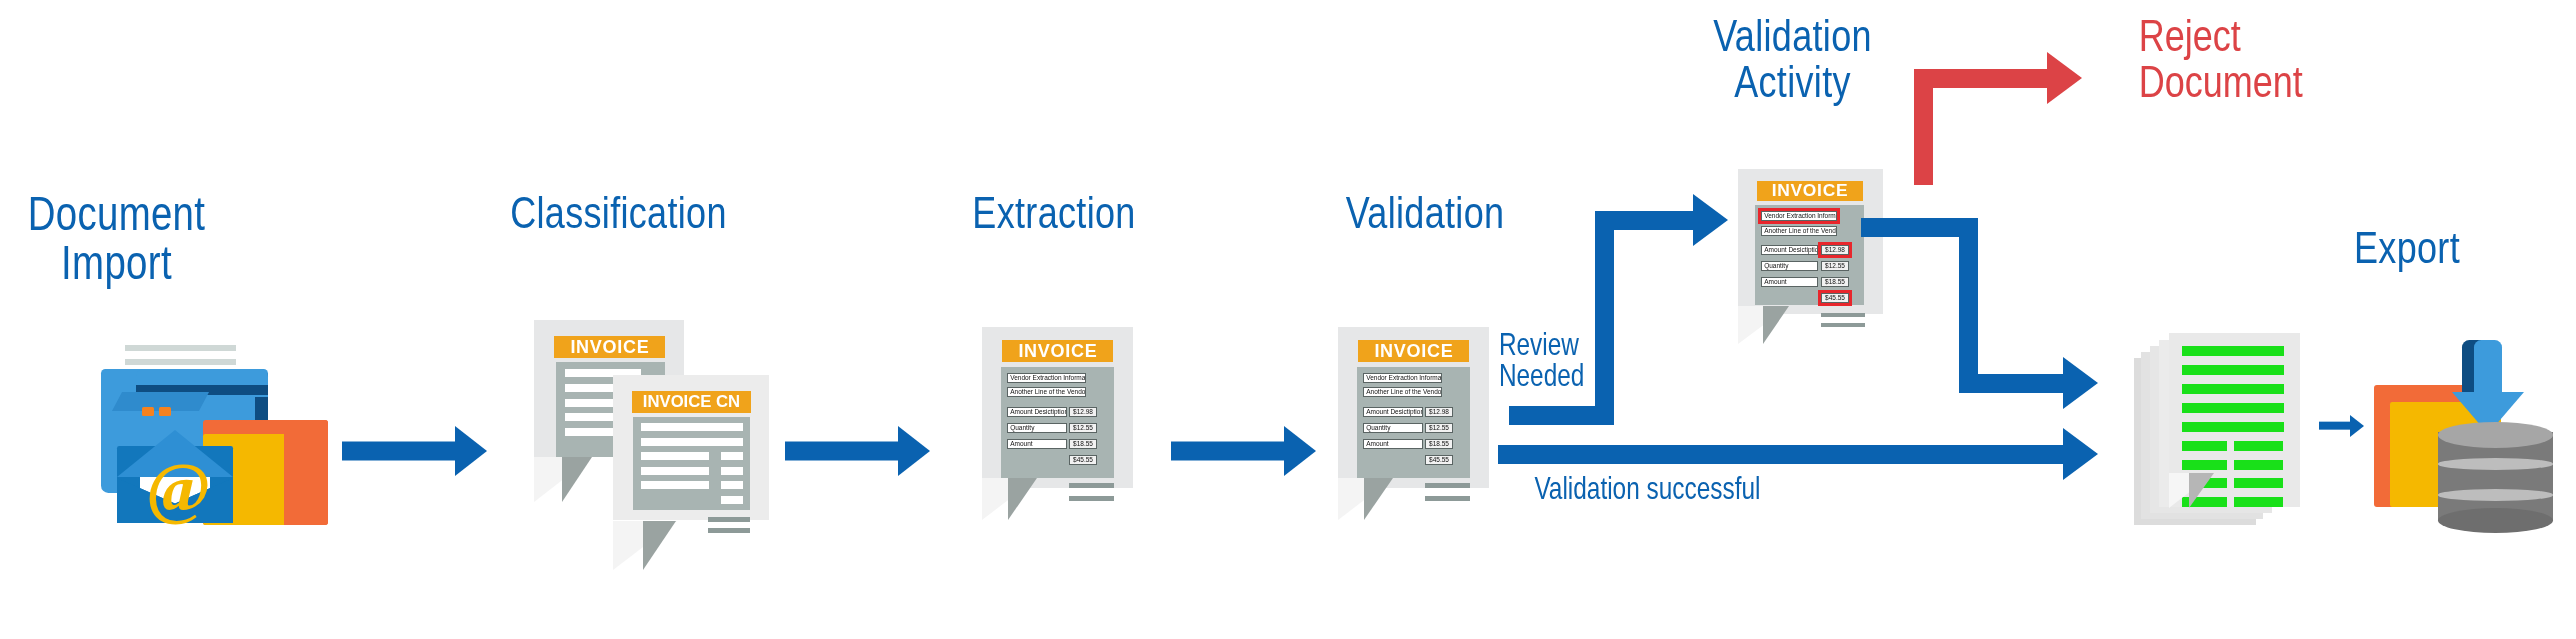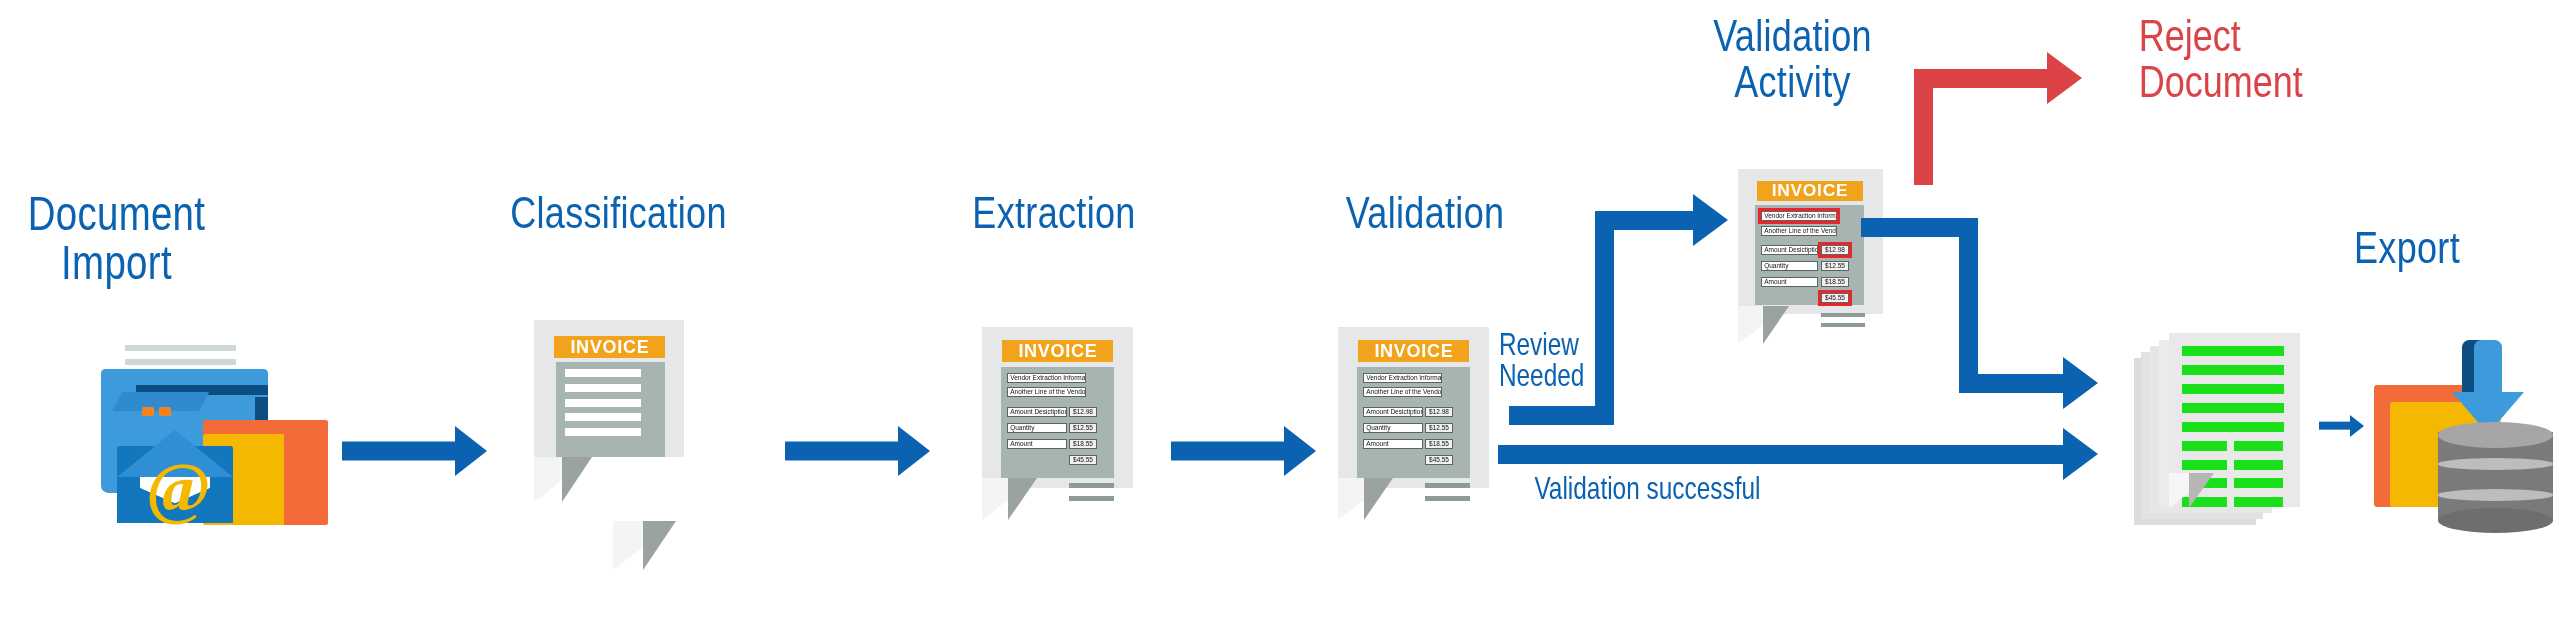--- a/index.html
+++ b/index.html
@@ -146,20 +146,35 @@
     <div class="wbar" style="left:30.5px;top:49px;width:76px;height:8px;"></div>
     <div class="wbar" style="left:30.5px;top:64px;width:76px;height:8px;"></div>
     <div class="wbar" style="left:30.5px;top:79px;width:76px;height:8px;"></div>
     <div class="wbar" style="left:30.5px;top:93px;width:76px;height:8px;"></div>
     <div class="wbar" style="left:30.5px;top:108px;width:76px;height:8px;"></div>
   </div>
   <div class="fold" style="left:0px;top:137px;border-left:58px solid #f4f4f4;border-bottom:45px solid transparent;"></div>
   <div style="position:absolute;left:28px;top:137px;width:0;height:0;
               border-left:30.5px solid #9aa3a1;border-bottom:45px solid transparent;"></div>
 
+  <div class="doc" style="left:79px;top:55px;width:156px;height:145px;background:#ececec;">
+    <div class="band" style="left:19px;top:16px;width:119px;height:22px;font-size:16.7px;letter-spacing:0px;">INVOICE CN</div>
+    <div class="body" style="left:20.4px;top:42px;width:117px;height:93px;"></div>
+    <div class="wbar" style="left:28px;top:48px;width:102px;height:8px;"></div>
+    <div class="wbar" style="left:28px;top:63px;width:102px;height:8px;"></div>
+    <div class="wbar" style="left:28px;top:77px;width:68px;height:8px;"></div>
+    <div class="wbar" style="left:108px;top:77px;width:22px;height:8px;"></div>
+    <div class="wbar" style="left:28px;top:92px;width:68px;height:8px;"></div>
+    <div class="wbar" style="left:108px;top:92px;width:22px;height:8px;"></div>
+    <div class="wbar" style="left:28px;top:106px;width:68px;height:8px;"></div>
+    <div class="wbar" style="left:108px;top:106px;width:22px;height:8px;"></div>
+    <div class="wbar" style="left:108px;top:121px;width:22px;height:8px;"></div>
+    <div class="gbar" style="left:95px;top:142px;width:42px;height:5.1px;"></div>
+    <div class="gbar" style="left:95px;top:153px;width:42px;height:5.1px;"></div>
+  </div>
   <div class="fold" style="left:79px;top:201px;border-left:64px solid #f4f4f4;border-bottom:49px solid transparent;"></div>
   <div style="position:absolute;left:109px;top:201px;width:0;height:0;
               border-left:33px solid #9aa3a1;border-bottom:49px solid transparent;"></div>
 </div>
 
 <div class="arrow-h" style="left:785px;top:425px;width:145px;height:51px;">
   <div class="shaft" style="width:116px;"></div>
     <div class="head"></div>
 </div>
 

